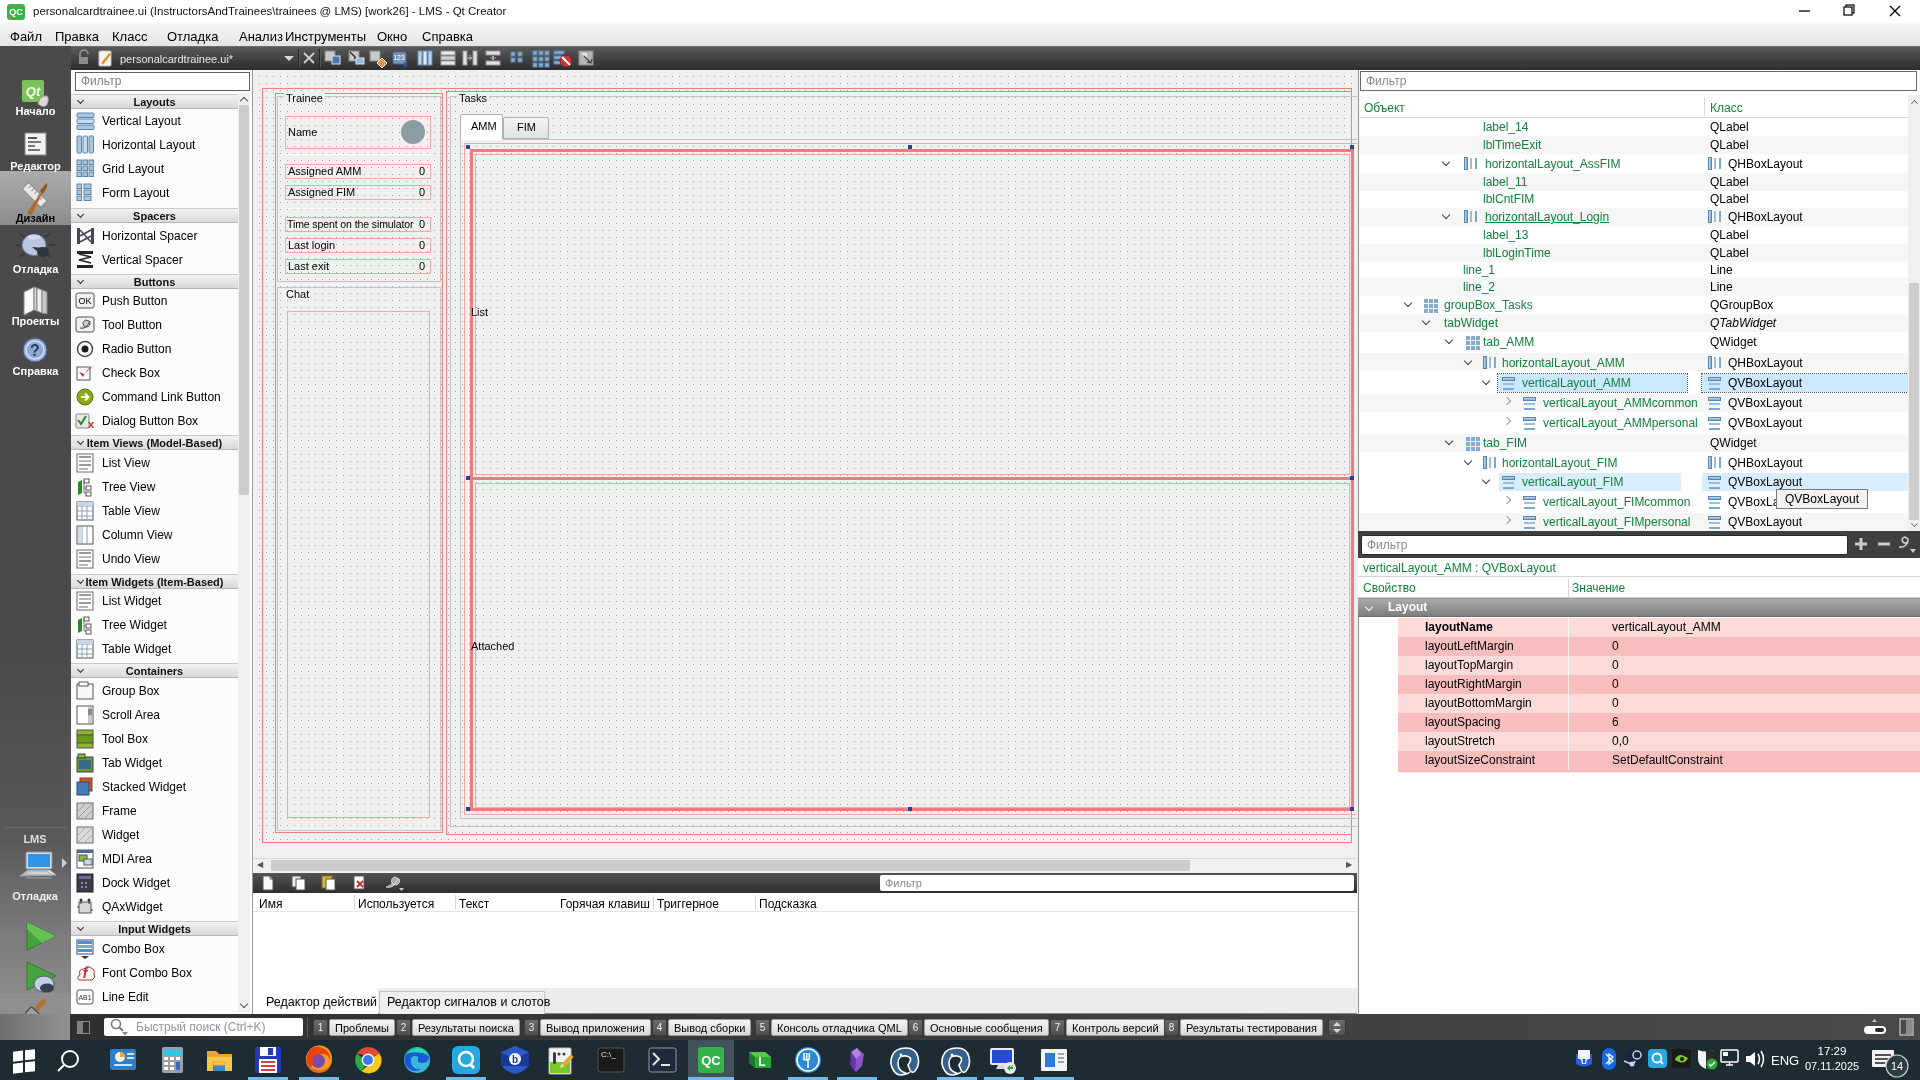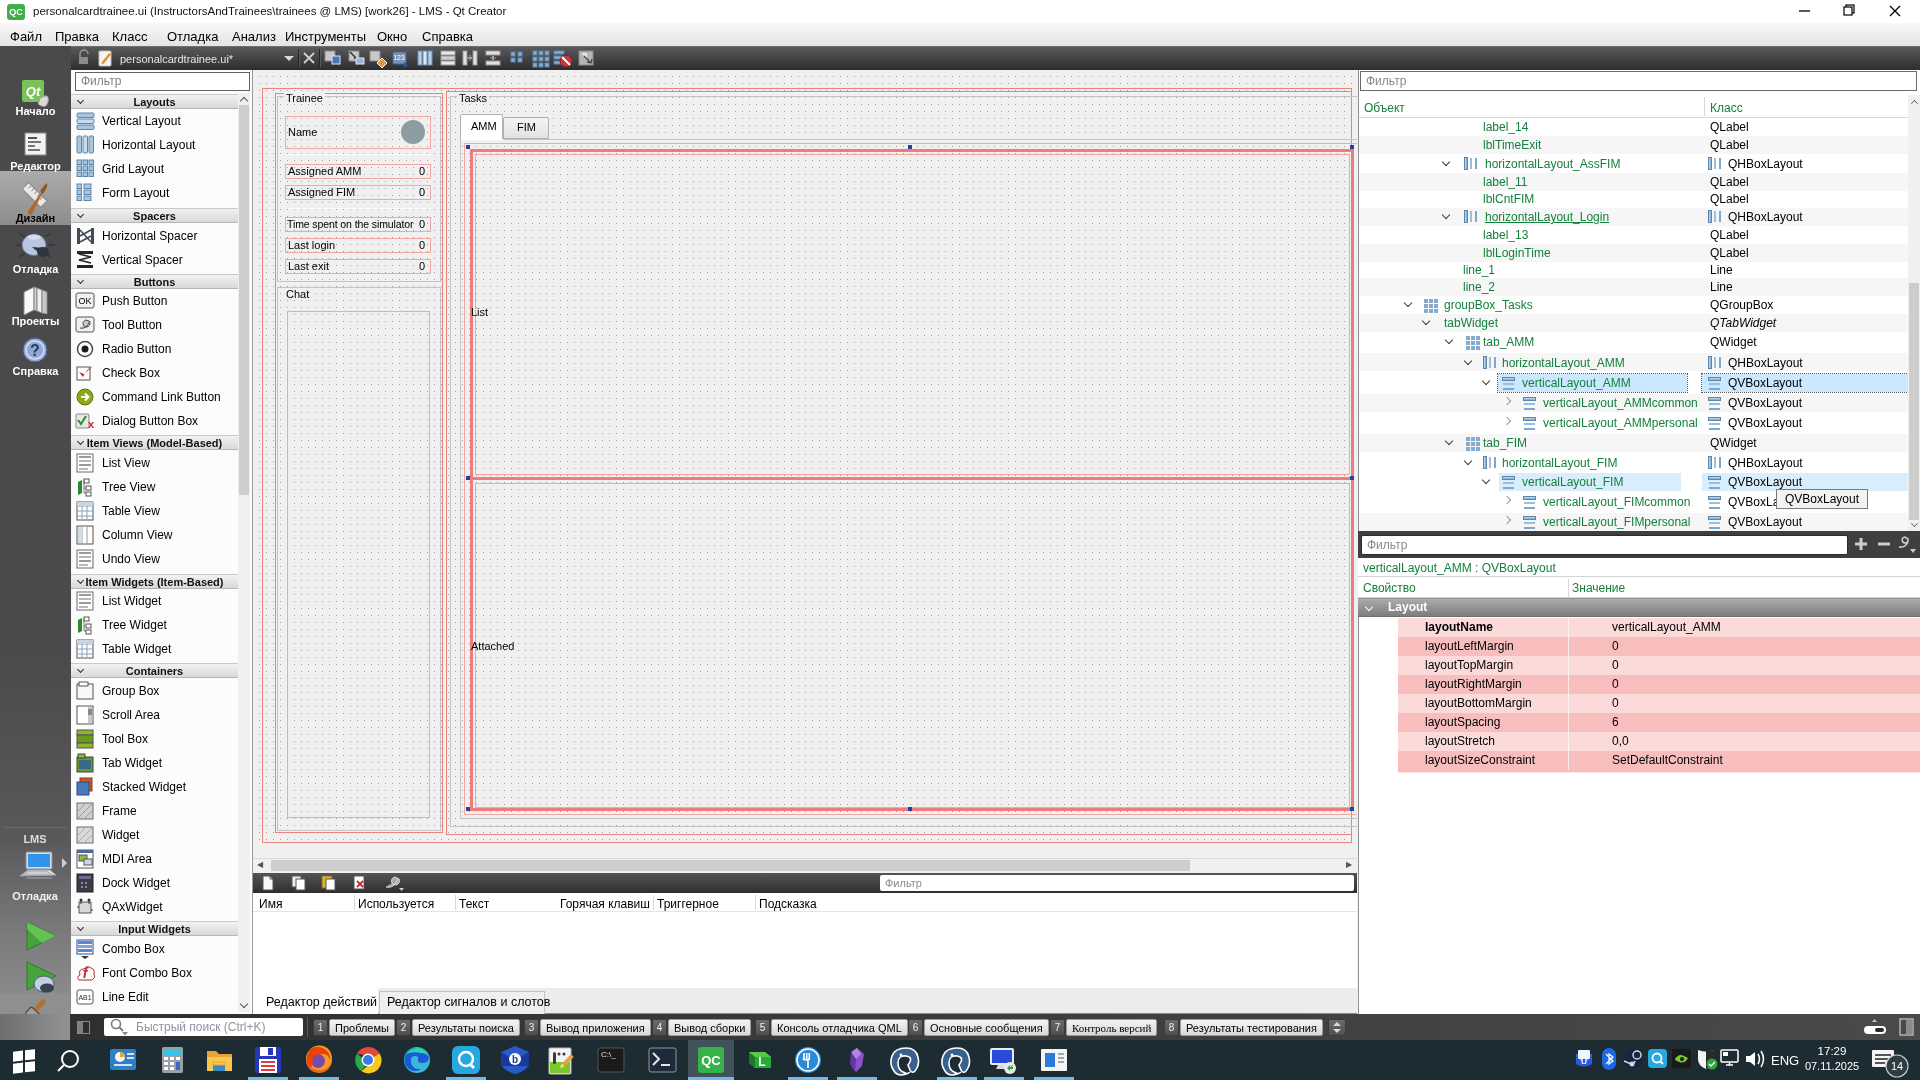--- a/index.html
+++ b/index.html
@@ -91,21 +91,21 @@
 <rect x="56" y="5" width="8" height="8" fill="none" stroke="#000" stroke-width="1.2"></rect>
 <rect x="54" y="7" width="8" height="8" fill="#fff" stroke="#000" stroke-width="1.2"></rect>
 <path d="M100 6 l10 10 M110 6 l-10 10" stroke="#000" stroke-width="1.3"></path>
 </svg>
 
 <div class="abs" id="menubar"></div>
 <div class="abs menuitem" style="left:10px;">Файл</div>
 <div class="abs menuitem" style="left:55px;">Правка</div>
 <div class="abs menuitem" style="left:112px;">Класс</div>
 <div class="abs menuitem" style="left:167px;">Отладка</div>
-<div class="abs menuitem" style="left:232px;">Анализ</div>
+<div class="abs menuitem" style="left:239px;">Анализ</div>
 <div class="abs menuitem" style="left:285px;">Инструменты</div>
 <div class="abs menuitem" style="left:377px;">Окно</div>
 <div class="abs menuitem" style="left:422px;">Справка</div>
 
 <div class="abs" id="toolbar"></div>
 <div class="abs" id="fname">personalcardtrainee.ui*</div>
 <svg class="abs" width="620" height="24" style="left:0;top:46px;" viewBox="0 0 620 24">
 
  <path d="M80 11 v-3 a4 4 0 0 1 8 0" fill="none" stroke="#9a9a9a" stroke-width="1.5"></path>
  <rect x="79" y="11" width="9" height="7" fill="#8b8b8b"></rect>
@@ -752,21 +752,21 @@
     <div class="abs numlbl" style="left:412px;">Результаты поиска</div>
 <div class="abs numtile" style="left:524px;">3</div>
     <div class="abs numlbl" style="left:540px;">Вывод приложения</div>
 <div class="abs numtile" style="left:652px;">4</div>
     <div class="abs numlbl" style="left:668px;">Вывод сборки</div>
 <div class="abs numtile" style="left:755px;">5</div>
     <div class="abs numlbl" style="left:771px;">Консоль отладчика QML</div>
 <div class="abs numtile" style="left:908px;">6</div>
     <div class="abs numlbl" style="left:924px;">Основные сообщения</div>
 <div class="abs numtile" style="left:1050px;">7</div>
-    <div class="abs numlbl" style="left:1066px;font-family:Liberation Serif, serif;">Контроль версий</div>
+    <div class="abs numlbl" style="left:1066px;">Контроль версий</div>
 <div class="abs numtile" style="left:1164px;">8</div>
     <div class="abs numlbl" style="left:1180px;">Результаты тестирования</div>
 <div class="abs" style="left:1328px;top:1019px;width:18px;height:17px;background:linear-gradient(#6b6b6b,#515151);border:1px solid #3a3a3a;border-radius:2px;"></div>
 <svg class="abs" width="18" height="17" style="left:1328px;top:1019px;" viewBox="0 0 18 17">
       <path d="M9 3 l4 4 h-8z M9 14 l4 -4 h-8z" fill="#d8d8d8"></path>
     </svg>
 <svg class="abs" width="60" height="26" style="left:1858px;top:1014px;" viewBox="0 0 60 26">
  <path d="M14 8 l5 0 -2.5 -3z" fill="#c8c8c8"></path>
  <rect x="6" y="12" width="22" height="8" rx="4" fill="#fff"></rect>
  <rect x="17" y="14" width="9" height="4" rx="2" fill="#2a2a2a"></rect>

